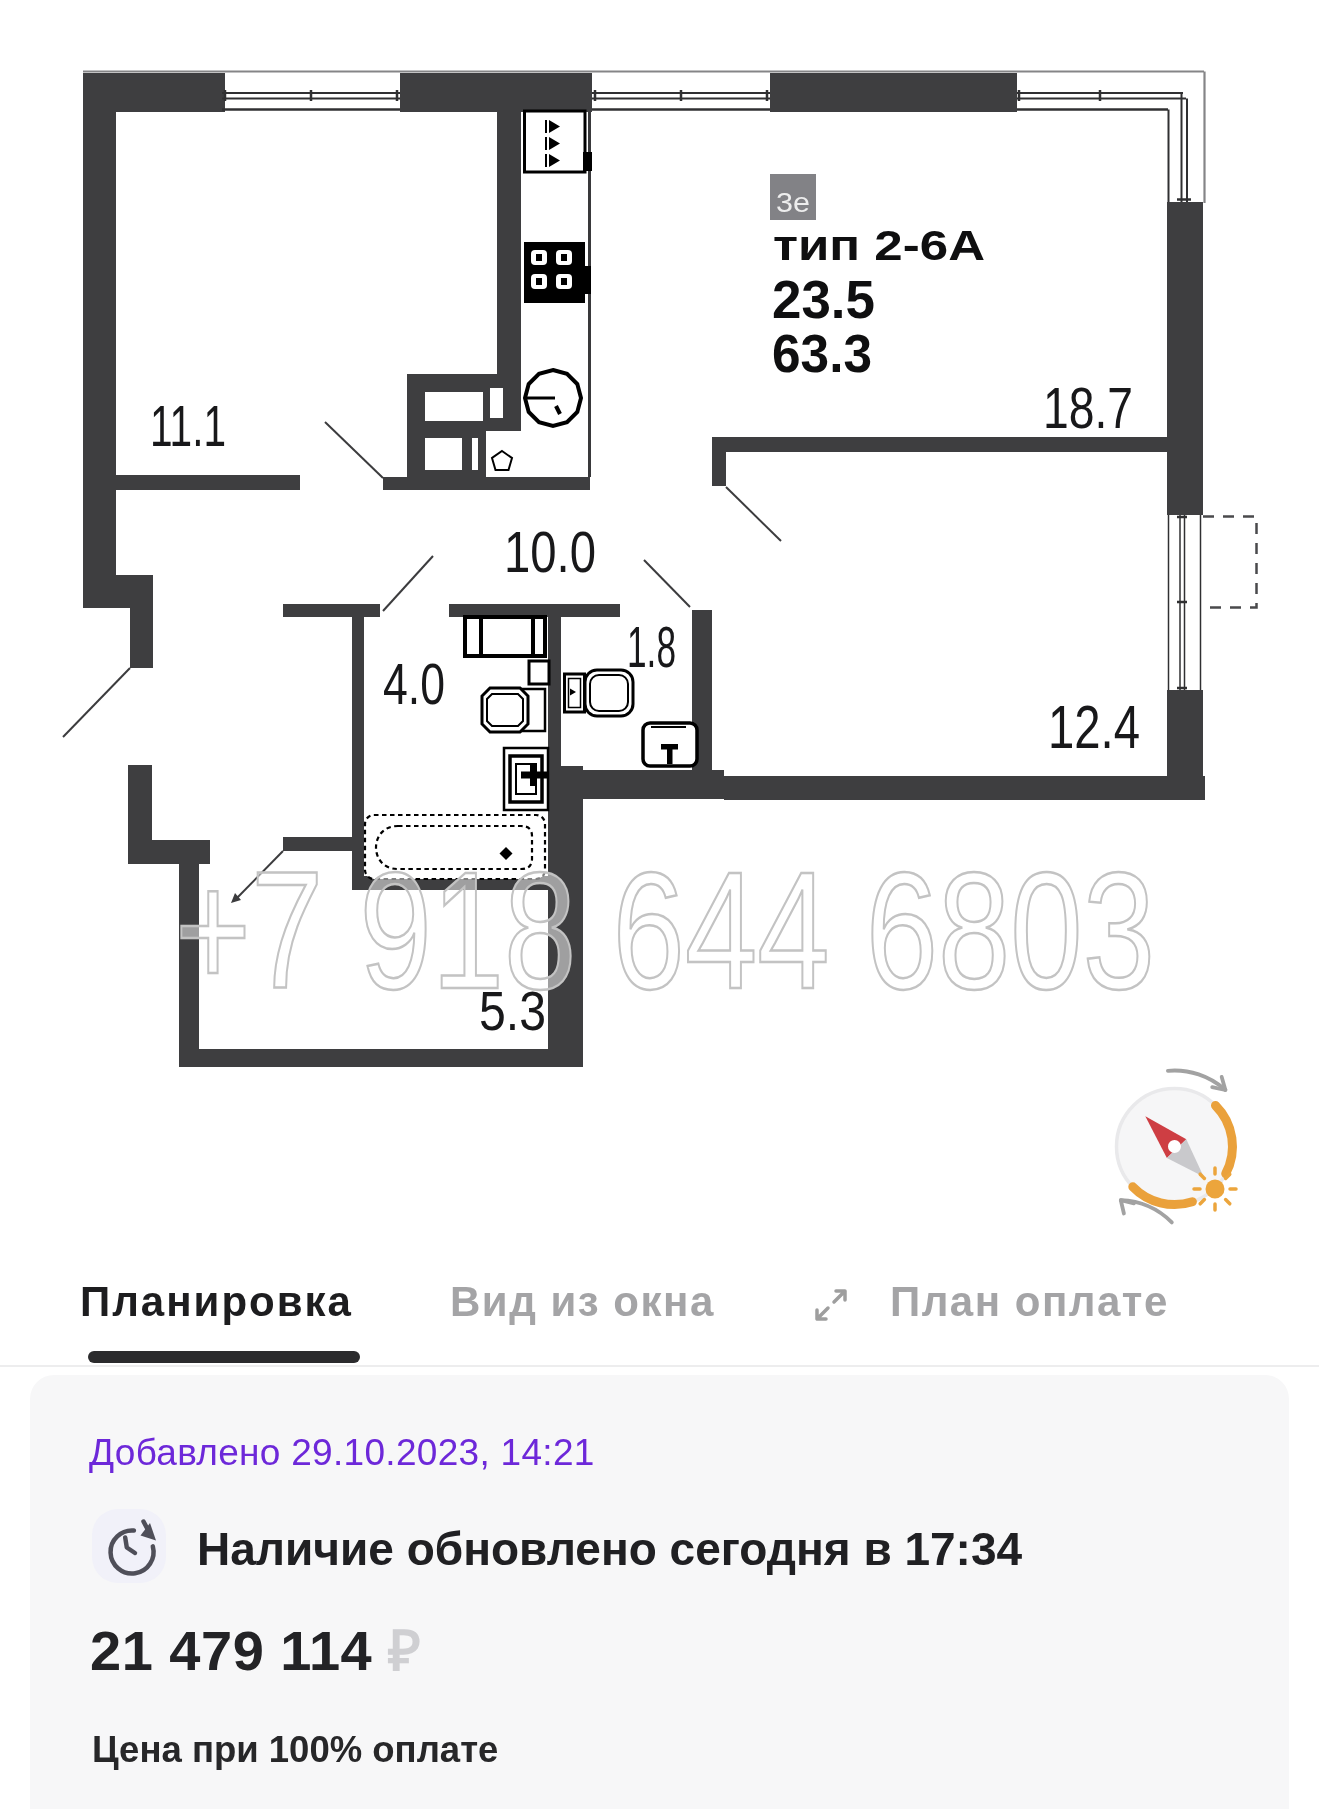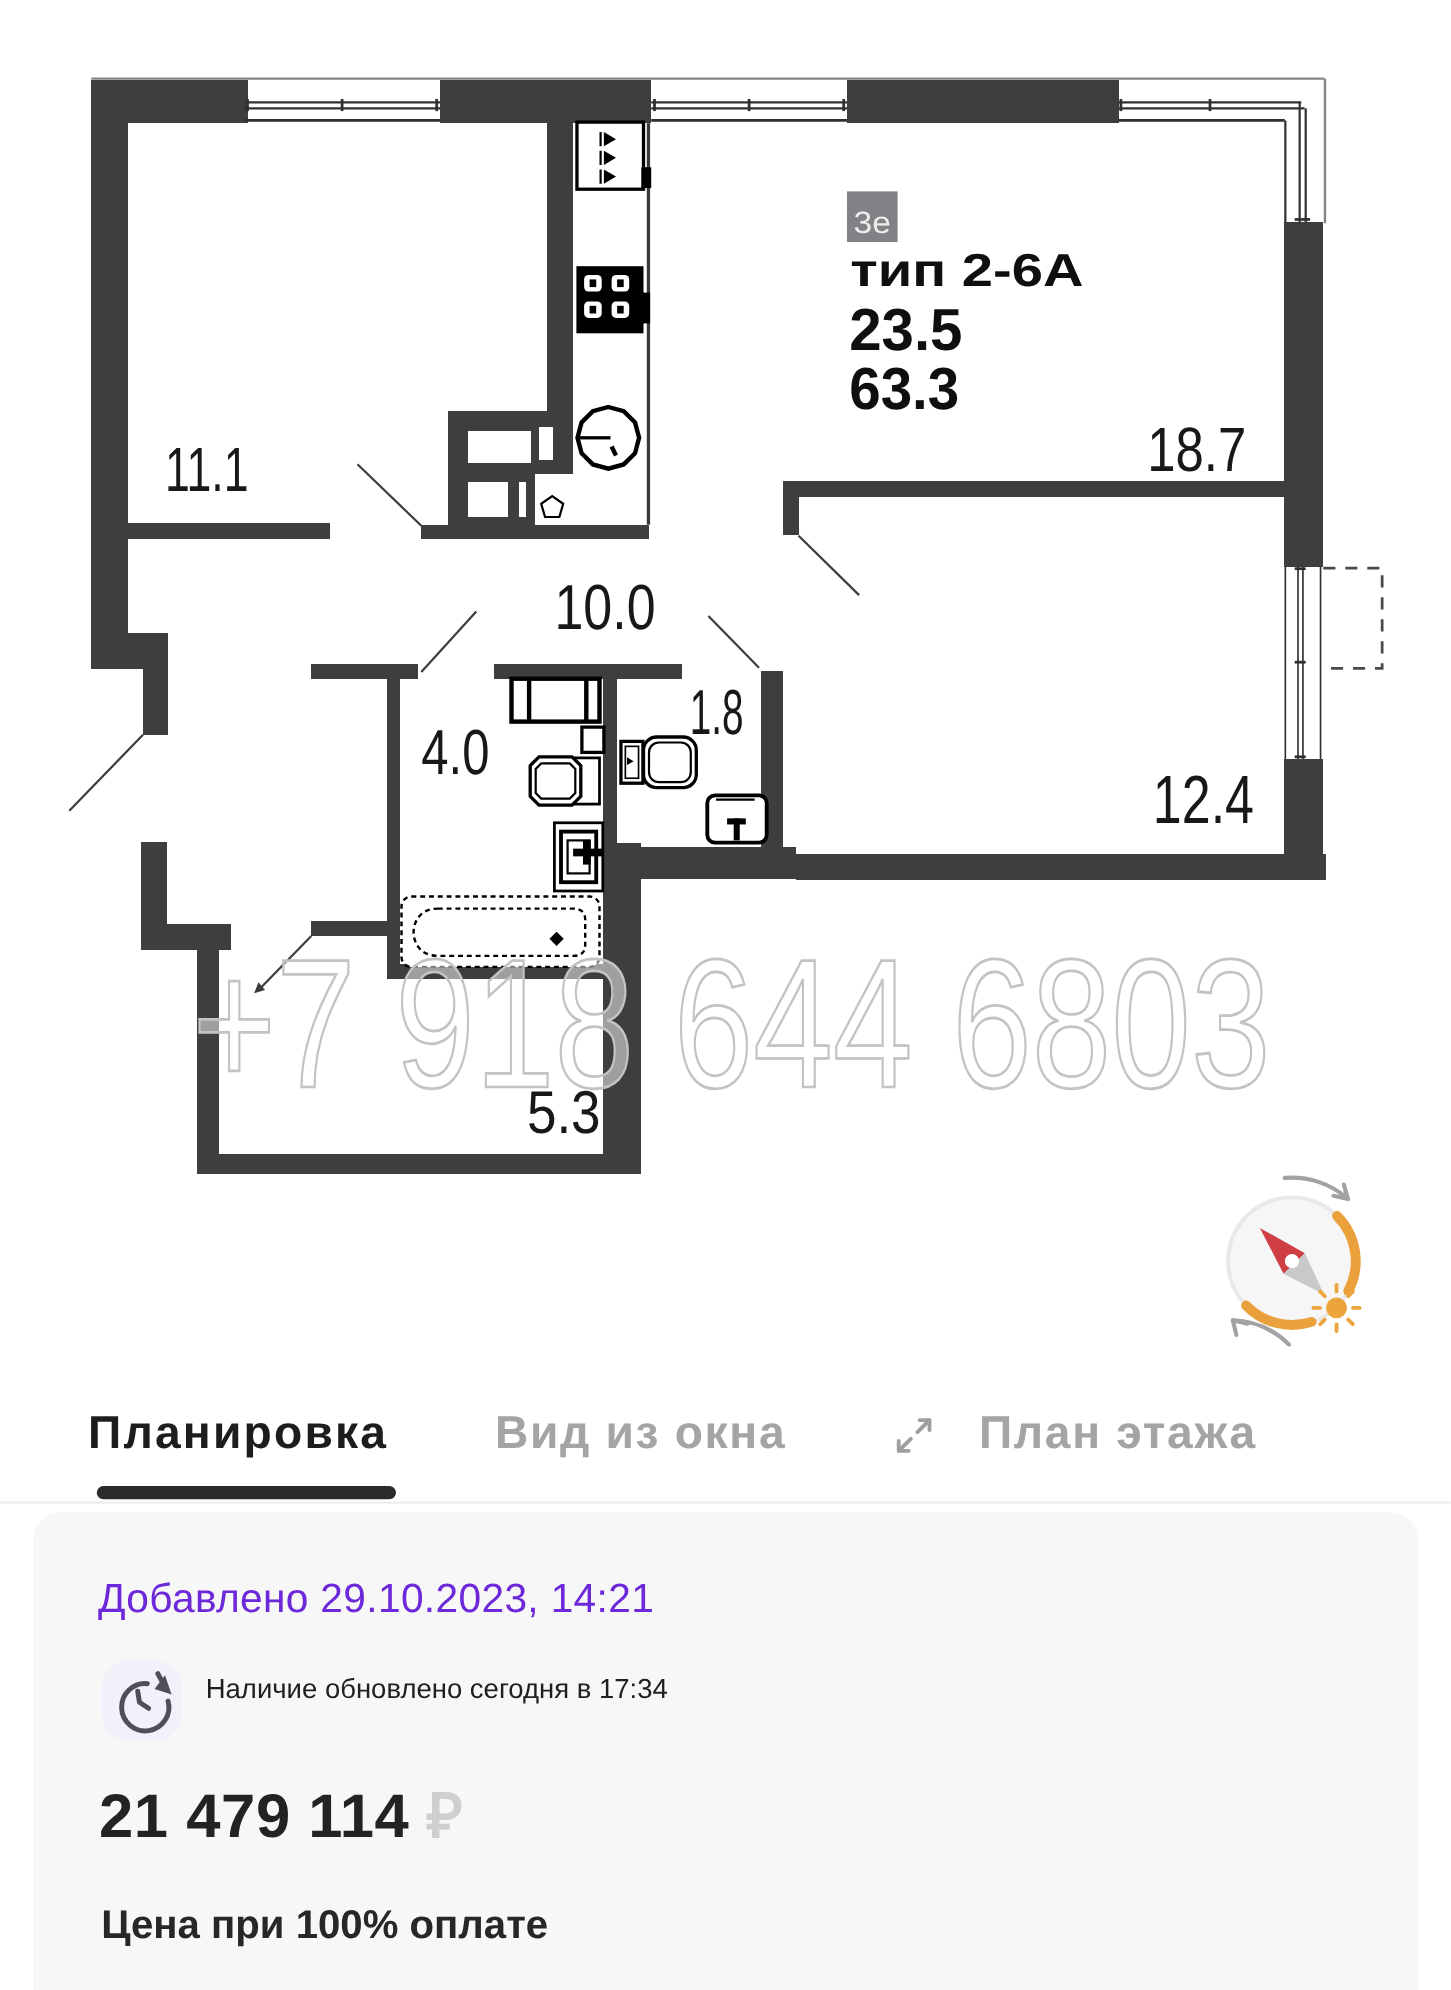--- a/index.html
+++ b/index.html
@@ -207,34 +207,34 @@
         <line x1="1225.6" y1="1199.6" x2="1229.8" y2="1203.8"></line>
         <line x1="1200.2" y1="1203.8" x2="1204.4" y2="1199.6"></line>
         <line x1="1225.6" y1="1178.4" x2="1229.8" y2="1174.2"></line>
       </g>
     </g>
   </g>
 </svg>
 
 <div class="abs" style="left:80px;top:1278px;font-size:42px;font-weight:bold;color:#1d1d1f;letter-spacing:2px">Планировка</div>
 <div class="abs" style="left:450px;top:1278px;font-size:42px;font-weight:bold;color:#a4a4a6;letter-spacing:1.5px">Вид из окна</div>
-<div class="abs" style="left:890px;top:1278px;font-size:42px;font-weight:bold;color:#a4a4a6;letter-spacing:1.5px">План этажа</div>
+<div class="abs" style="left:890px;top:1278px;font-size:42px;font-weight:bold;color:#a4a4a6;letter-spacing:1.5px">План оплате</div>
 <svg class="abs" style="left:810px;top:1284px" width="42" height="42" viewBox="0 0 42 42" fill="none" stroke="#9e9e9e" stroke-width="3.5" stroke-linecap="round" stroke-linejoin="round">
   <path d="M24,18 L35,7 M35,16 V7 H26"></path>
   <path d="M18,24 L7,35 M7,26 V35 H16"></path>
 </svg>
 <div class="abs" style="left:88px;top:1351px;width:272px;height:12px;border-radius:6px;background:#2b2b2d"></div>
 <div class="abs" style="left:0;top:1365px;width:1319px;height:2px;background:#ededee"></div>
 
 <div class="abs" style="left:30px;top:1375px;width:1259px;height:434px;background:#f7f7f8;border-radius:24px 24px 0 0"></div>
 <div class="abs" style="left:89px;top:1432px;font-size:37px;color:#6d28d9;letter-spacing:0.3px">Добавлено 29.10.2023, 14:21</div>
 <svg class="abs" style="left:92px;top:1509px" width="74" height="74" viewBox="0 0 74 74">
   <rect x="0" y="0" width="74" height="74" rx="26" fill="#f1f1f9"></rect>
   <g stroke="#4f4f59" stroke-width="4.5" fill="none" stroke-linecap="round" stroke-linejoin="round">
     <path d="M60.8,37.4 A21.5,21.5 0 1 1 41.9,21.6"></path>
     <line x1="51.5" y1="12.5" x2="55.5" y2="20"></line>
     <path d="M33.2,28.5 L34.8,38.5 L43,44"></path>
   </g>
   <polygon points="64,31.5 48.5,26.5 58,14" fill="#4f4f59"></polygon>
 </svg>
-<div class="abs" style="left:187px;top:1522px;font-size:25px;font-weight:normal;color:#202023">Наличие обновлено сегодня в 17:34</div>
+<div class="abs" style="left:197px;top:1522px;font-size:46px;font-weight:bold;color:#202023">Наличие обновлено сегодня в 17:34</div>
 <div class="abs" style="left:90px;top:1610px;font-size:56px;font-weight:bold;color:#232326;letter-spacing:0.5px">21 479 114 <span style="color:#cfcfd2">₽</span></div>
 <div class="abs" style="left:92px;top:1729px;font-size:36.5px;font-weight:bold;color:#272729">Цена при 100% оплате</div>
 
 </body></html>

